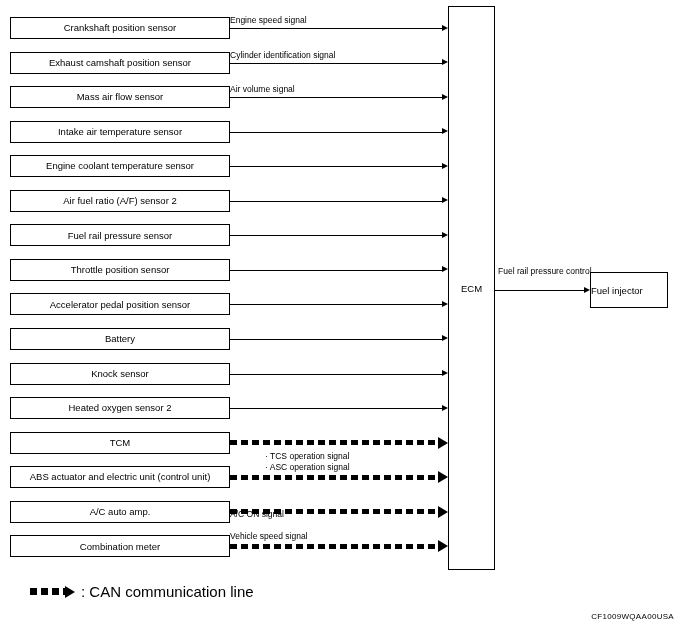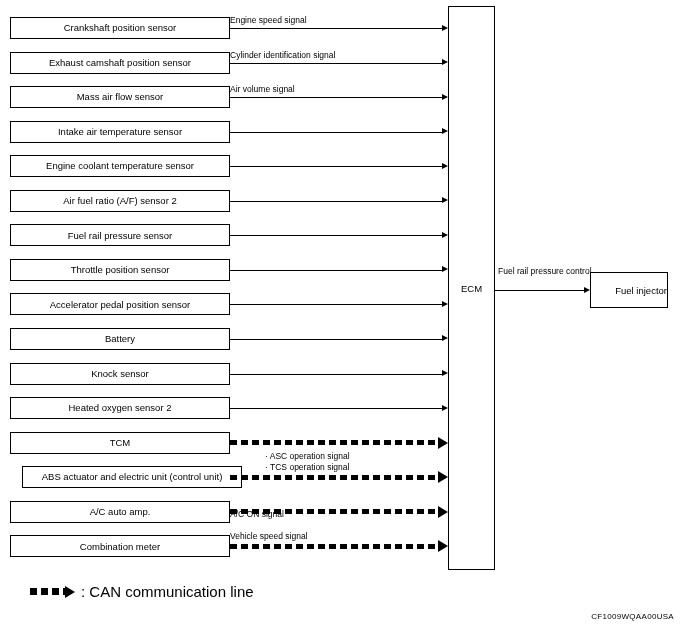--- a/index.html
+++ b/index.html
@@ -23,21 +23,21 @@
     position:absolute;left:448px;top:6px;width:47px;height:564px;
     border:1px solid #000;box-sizing:border-box;background:#fff;
     display:flex;align-items:center;justify-content:center;
     font-size:9.5px;
   }
 
   
   .injbox{
     position:absolute;left:590px;top:272px;width:78px;height:36px;
     border:1px solid #000;box-sizing:border-box;background:#fff;
-    display:flex;align-items:center;justify-content:flex-end;
+    display:flex;align-items:center;justify-content:flex-start;
     font-size:9.5px;white-space:nowrap;
   }
 
   
   .solidline{
     position:absolute;height:0;border-top:1px solid #000;
   }
   
   .canline{
     position:absolute;height:5px;
@@ -152,28 +152,28 @@
     <div class="srcbox" style="top: 397.05px;">
       <span>Heated oxygen sensor 2</span>
     </div>
     <div class="solidline" style="left: 230px; top: 408.05px; width: 212px;"></div>
     <div class="arrow-sm" style="left: 442px; top: 404.55px;"></div>
     <div class="srcbox" style="top: 431.6px;">
       <span>TCM</span>
     </div>
     <div class="canline" style="left: 230px; top: 440.1px; width: 209px;"></div>
     <div class="arrow-lg" style="left: 438px; top: 436.6px;"></div>
-    <div class="srcbox" style="top: 466.15px; margin-left: 12px;">
+    <div class="srcbox" style="top: 466.15px;">
       <span>ABS actuator and electric unit (control unit)</span>
     </div>
     <div class="canline" style="left: 230px; top: 474.65px; width: 209px;"></div>
     <div class="arrow-lg" style="left: 438px; top: 471.15px;"></div>
     <div class="siglabel left" style="left: 230px; width: 218px; top: 451.15px;">
+      <div style="padding-left: 35px;">· TCS operation signal</div>
       <div style="padding-left: 35px;">· ASC operation signal</div>
-      <div style="padding-left: 35px;">· TCS operation signal</div>
     </div>
     <div class="srcbox" style="top: 500.7px;">
       <span>A/C auto amp.</span>
     </div>
     <div class="canline" style="left: 230px; top: 509.2px; width: 209px;"></div>
     <div class="arrow-lg" style="left: 438px; top: 505.7px;"></div>
     <div class="siglabel" style="left: 230px; width: 218px; top: 509px;">
       <div>A/C ON signal</div>
     </div>
     <div class="srcbox" style="top: 535.25px;">

